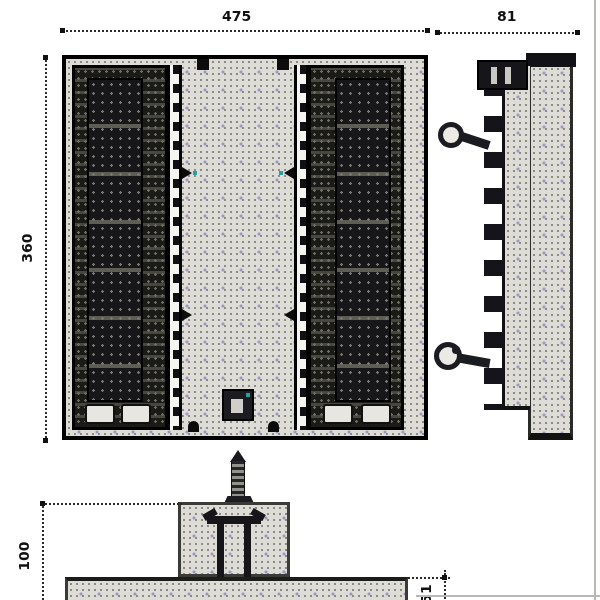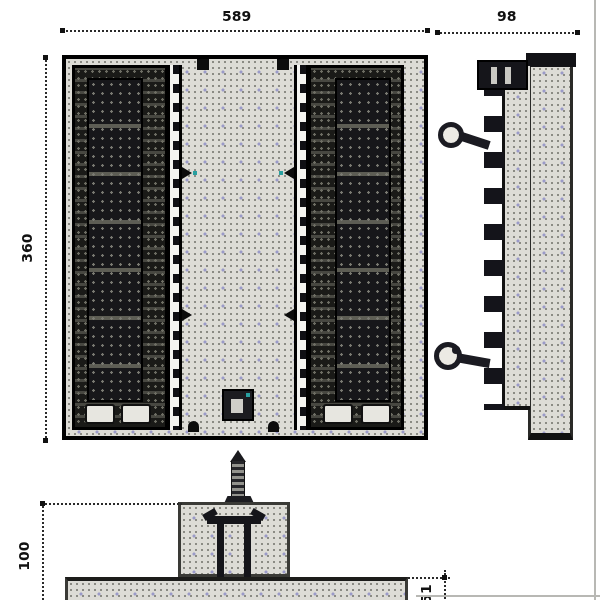--- a/index.html
+++ b/index.html
@@ -60,21 +60,21 @@
   .frameline{background:#b8b8b4;}
 </style>
 </head>
 <body>
 
 <div id="canvas">
 
   <div class="abs dimlineH" style="left:62px;top:30px;width:366px;"></div>
   <div class="abs dimtick" style="left:60px;top:28px;"></div>
   <div class="abs dimtick" style="left:425px;top:28px;"></div>
-  <div class="abs dimlabel" style="left:222px;top:8px;">589</div>
+  <div class="abs dimlabel" style="left:222px;top:8px;">475</div>
 
   <div class="abs dimlineV" style="left:45px;top:57px;height:384px;"></div>
   <div class="abs dimtick" style="left:43px;top:55px;"></div>
   <div class="abs dimtick" style="left:43px;top:438px;"></div>
   <div class="abs dimlabel rot" style="left:10px;top:240px;width:34px;text-align:center;">360</div>
 
   <div class="abs stipple" style="left:62px;top:55px;width:366px;height:385px;border:4px solid #000;box-sizing:border-box;">
 
     <div class="abs darkband" style="left:6px;top:6px;width:96px;height:365px;border:3px solid #000;box-sizing:border-box;">
       <div class="abs modulecol" style="left:12px;top:10px;width:52px;height:320px;"></div>
@@ -111,21 +111,21 @@
     <div class="abs" style="left:131px;top:0;width:12px;height:11px;background:#0c0c0c;"></div>
     <div class="abs" style="left:211px;top:0;width:12px;height:11px;background:#0c0c0c;"></div>
 
     <div class="abs" style="left:122px;top:362px;width:11px;height:11px;background:#0c0c0c;border-radius:50% 50% 0 0;"></div>
     <div class="abs" style="left:202px;top:362px;width:11px;height:11px;background:#0c0c0c;border-radius:50% 50% 0 0;"></div>
   </div>
 
   <div class="abs dimlineH" style="left:437px;top:32px;width:141px;"></div>
   <div class="abs dimtick" style="left:435px;top:30px;"></div>
   <div class="abs dimtick" style="left:575px;top:30px;"></div>
-  <div class="abs dimlabel" style="left:497px;top:8px;">98</div>
+  <div class="abs dimlabel" style="left:497px;top:8px;">81</div>
 
   <div class="abs stipple" style="left:528px;top:57px;width:45px;height:383px;border:3px solid #2a2a28;border-bottom:7px solid #111;box-sizing:border-box;"></div>
 
   <div class="abs" style="left:526px;top:53px;width:50px;height:14px;background:#121216;"></div>
 
   <div class="abs stipple" style="left:502px;top:66px;width:28px;height:344px;border-left:3px solid #111;border-bottom:4px solid #111;box-sizing:border-box;"></div>
 
   <div class="abs fins" style="left:484px;top:80px;width:20px;height:330px;"></div>
 
   <div class="abs" style="left:477px;top:60px;width:51px;height:30px;background:#15151a;border:2px solid #000;box-sizing:border-box;">

